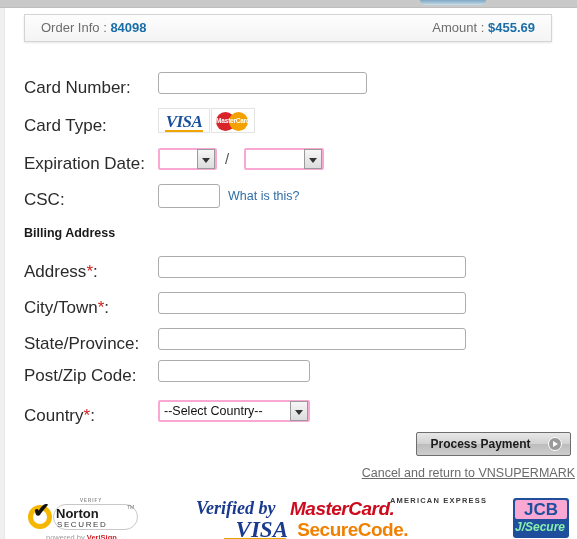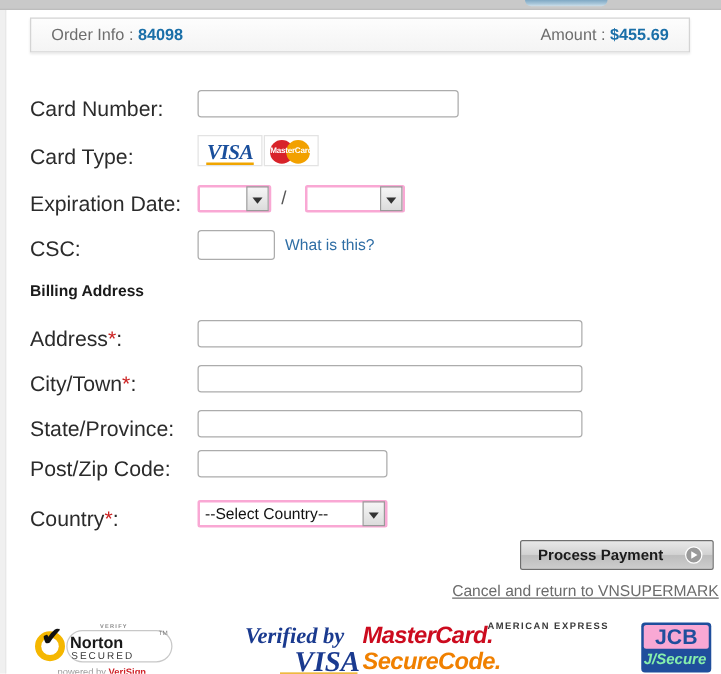--- a/index.html
+++ b/index.html
@@ -357,24 +357,25 @@
   #mcsc { position: absolute; left: 290px; top: 6px; width: 118px; height: 42px; }
   #mcsc .l1 {
     font-family: "Liberation Sans", sans-serif;
     font-weight: bold; font-style: italic;
     font-size: 19px; color: #cc0b1e;
     line-height: 21px;
     letter-spacing: -0.5px;
   }
   #mcsc .l2 {
     font-family: "Liberation Sans", sans-serif;
-    font-weight: bold; font-style: italic;
+    font-weight: bold; 
     font-size: 19px; color: #f08000;
     line-height: 21px;
     letter-spacing: -0.5px;
+    text-align: right;
   }
 
   
   #safekey { position: absolute; left: 390px; top: 4px; width: 118px; height: 44px; }
   #safekey .ae {
     font-size: 7.5px; font-weight: bold;
     letter-spacing: 1.2px; color: #3a3a3a;
     margin-bottom: 18px;
   }
   #safekey .sk {

